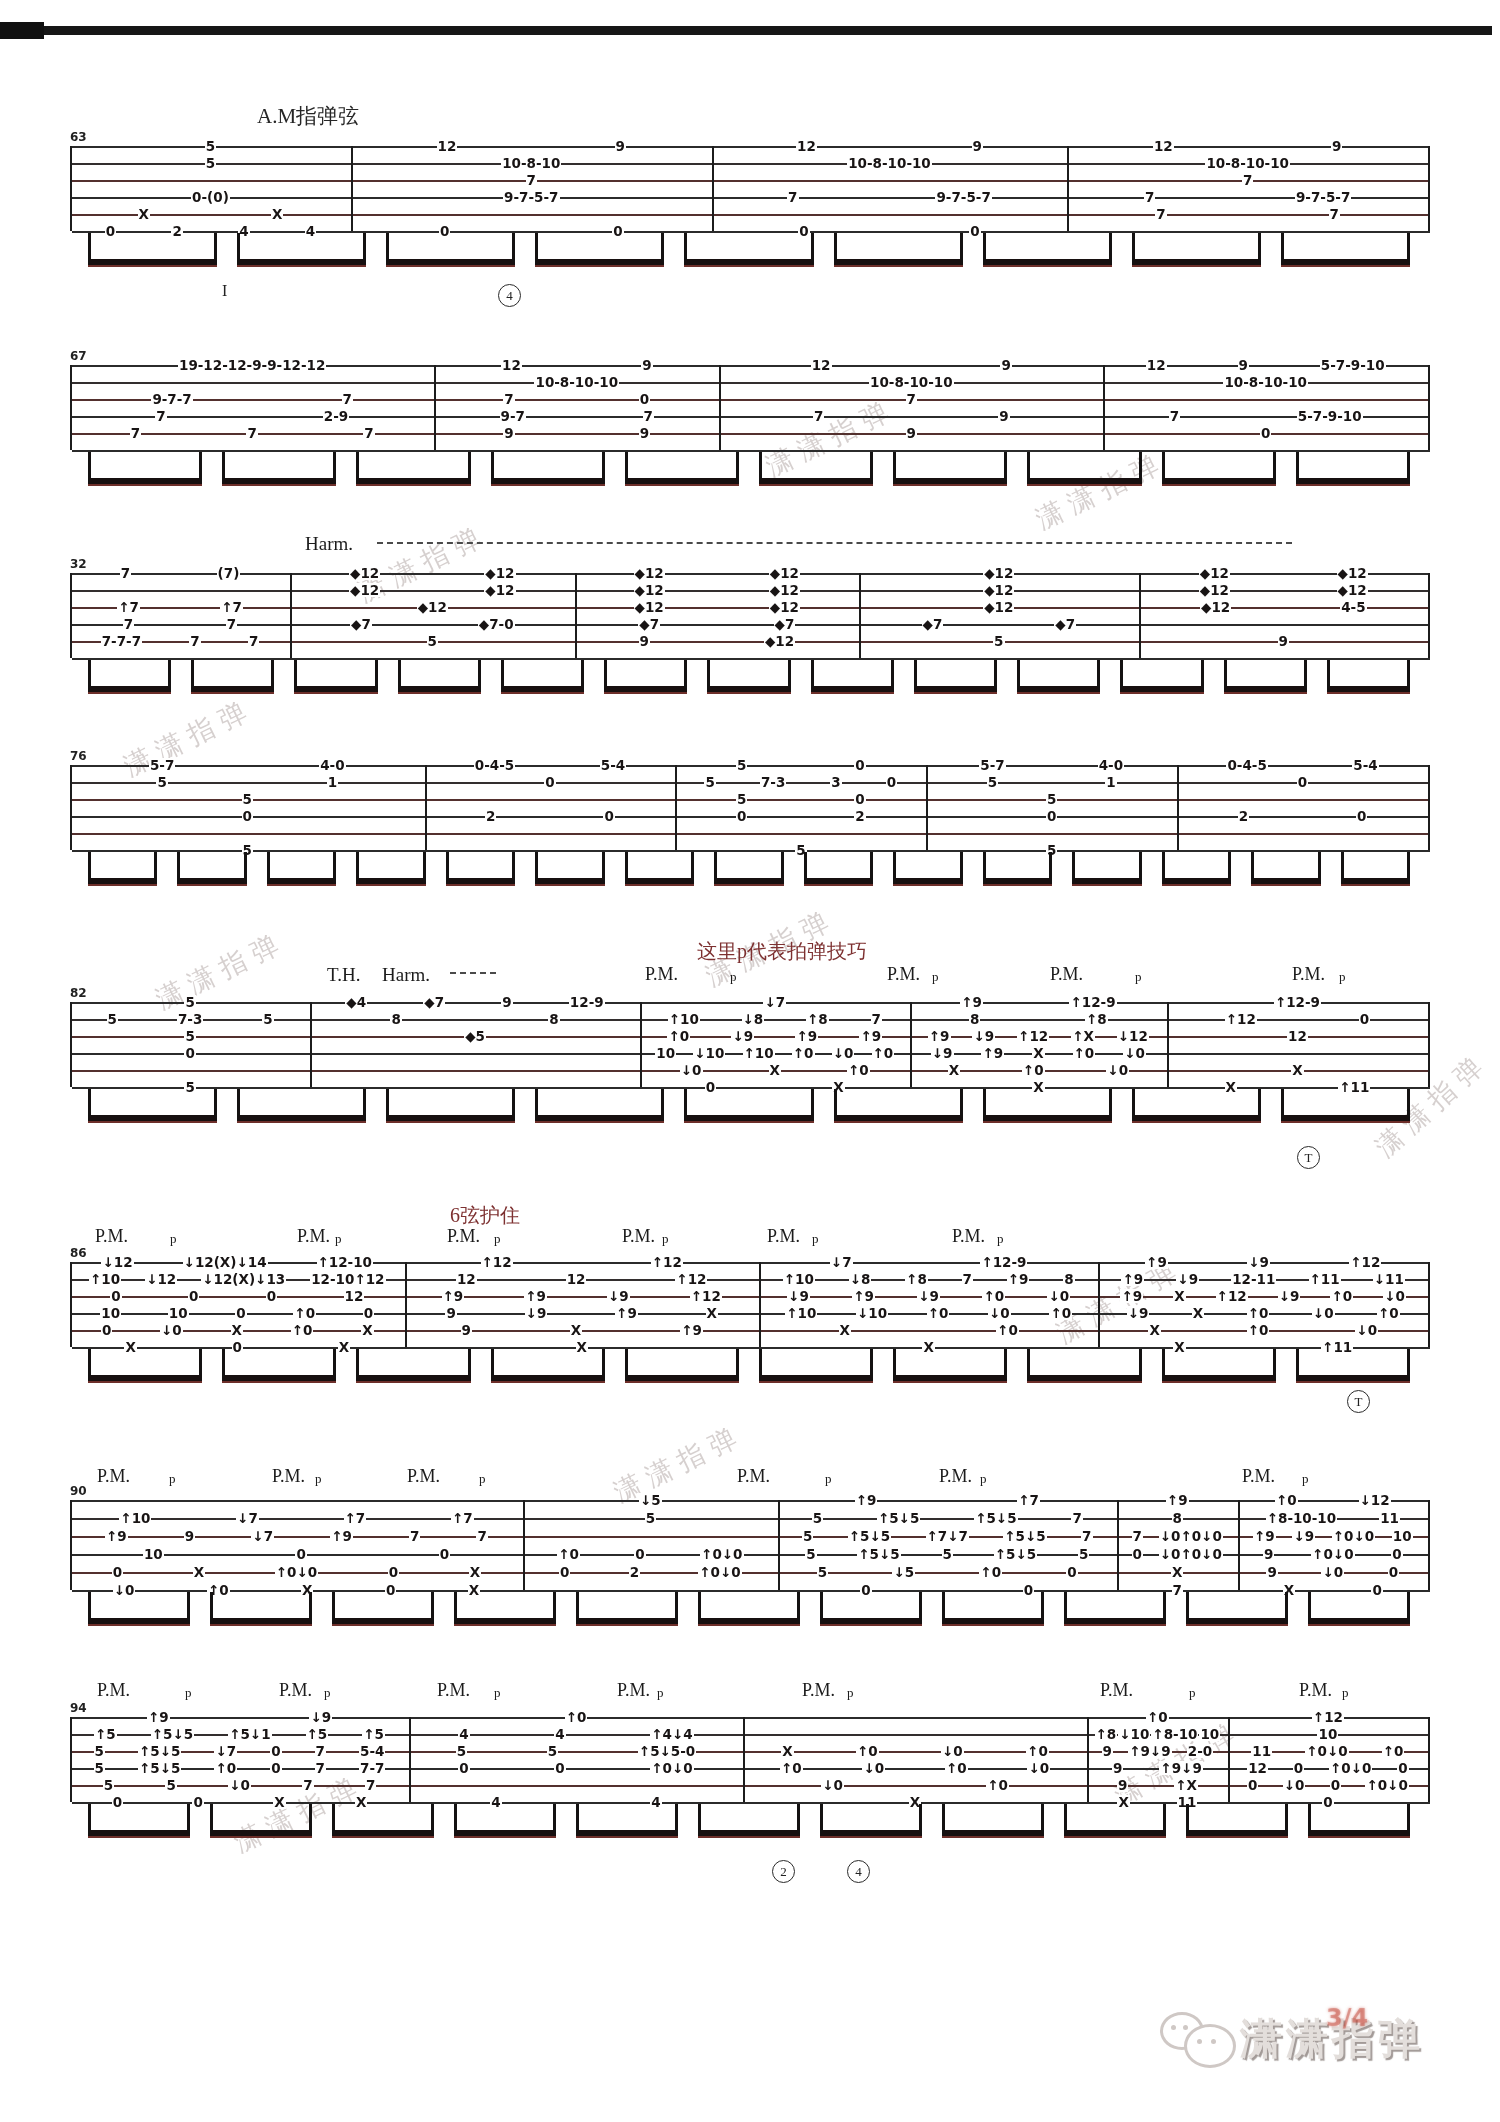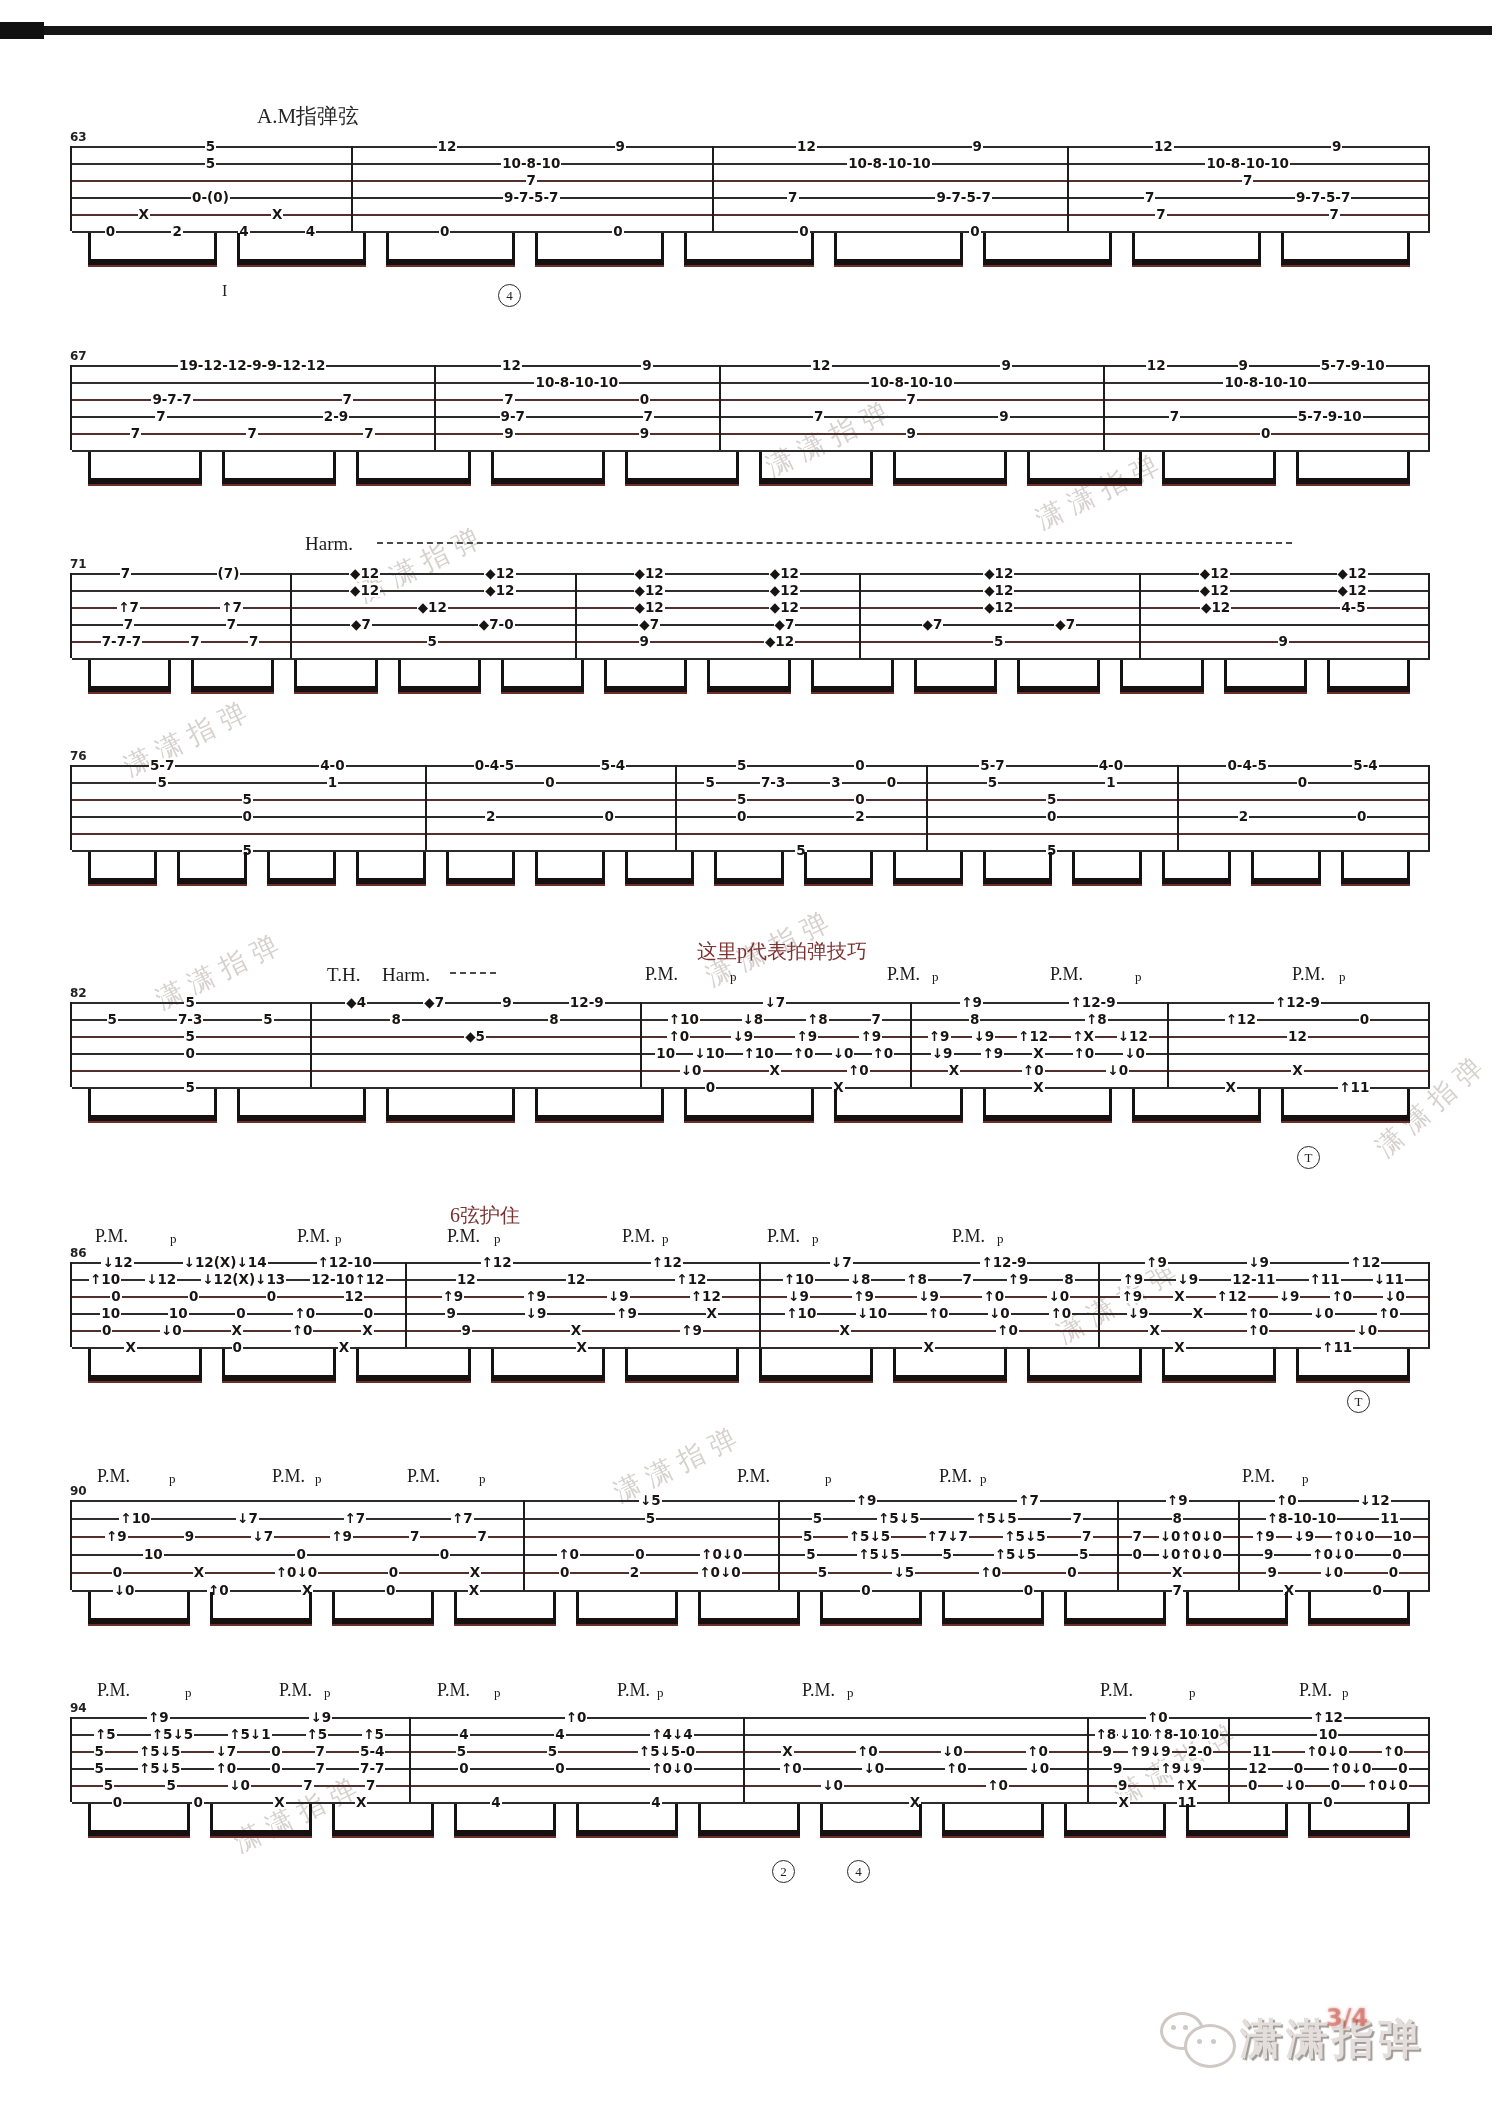--- a/index.html
+++ b/index.html
@@ -257,21 +257,21 @@
           <div class="bgrp"></div>
           <div class="bgrp"></div>
           <div class="bgrp"></div>
           <div class="bgrp"></div>
           <div class="bgrp"></div>
           <div class="bgrp"></div>
           <div class="bgrp"></div>
         </div>
       </div>
       <div class="system" style="left: 70px; top: 573px; width: 1358px; height: 85px;">
-        <div class="sysnum" style="left: -2px; top: -16px;">71</div>
+        <div class="sysnum" style="left: -2px; top: -16px;">32</div>
         <div class="staffline" style="top: 0px; background: rgb(43, 43, 43);"></div>
         <div class="staffline" style="top: 17px; background: rgb(51, 46, 46);"></div>
         <div class="staffline" style="top: 34px; background: rgb(83, 48, 46);"></div>
         <div class="staffline" style="top: 51px; background: rgb(43, 43, 43);"></div>
         <div class="staffline" style="top: 68px; background: rgb(83, 48, 46);"></div>
         <div class="staffline" style="top: 85px; background: rgb(43, 43, 43);"></div>
         <div class="measures">
           <div class="measure" style="flex: 2.2 1 0%;">
             <div class="lrow" style="top: -8px;">
               <span class="tok">7</span>

